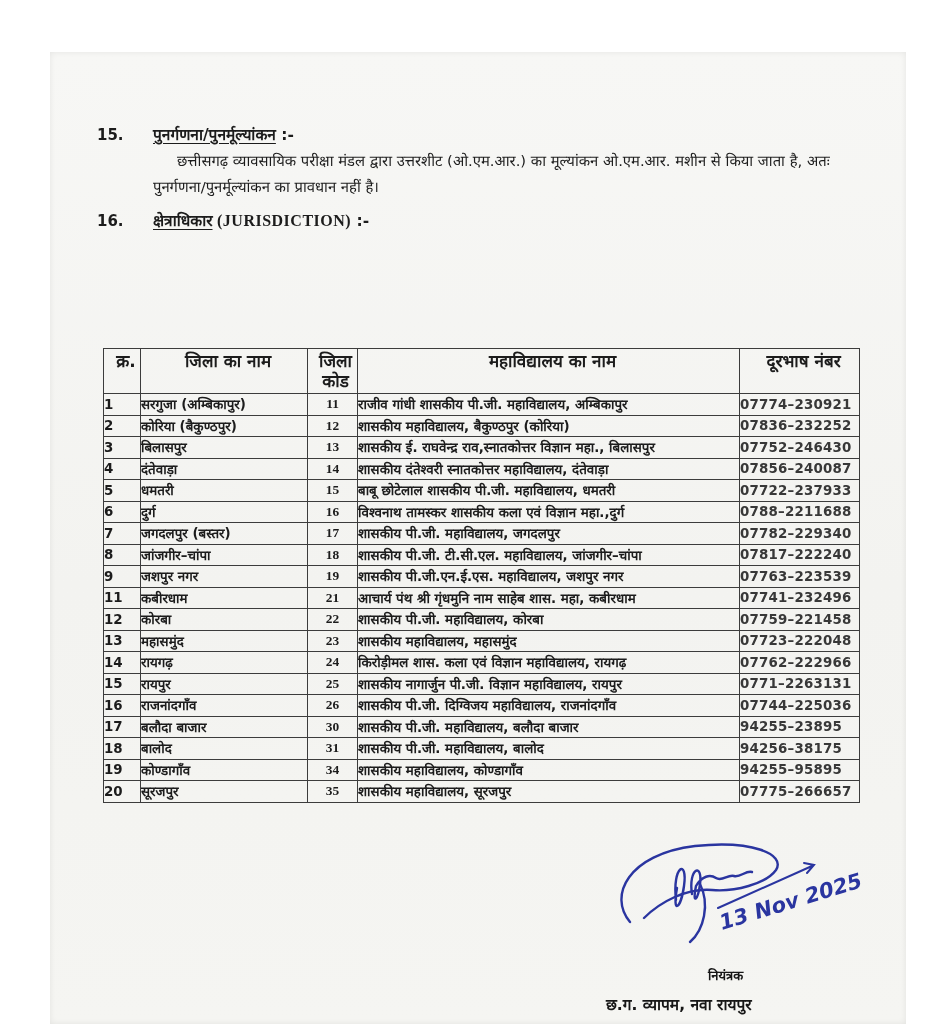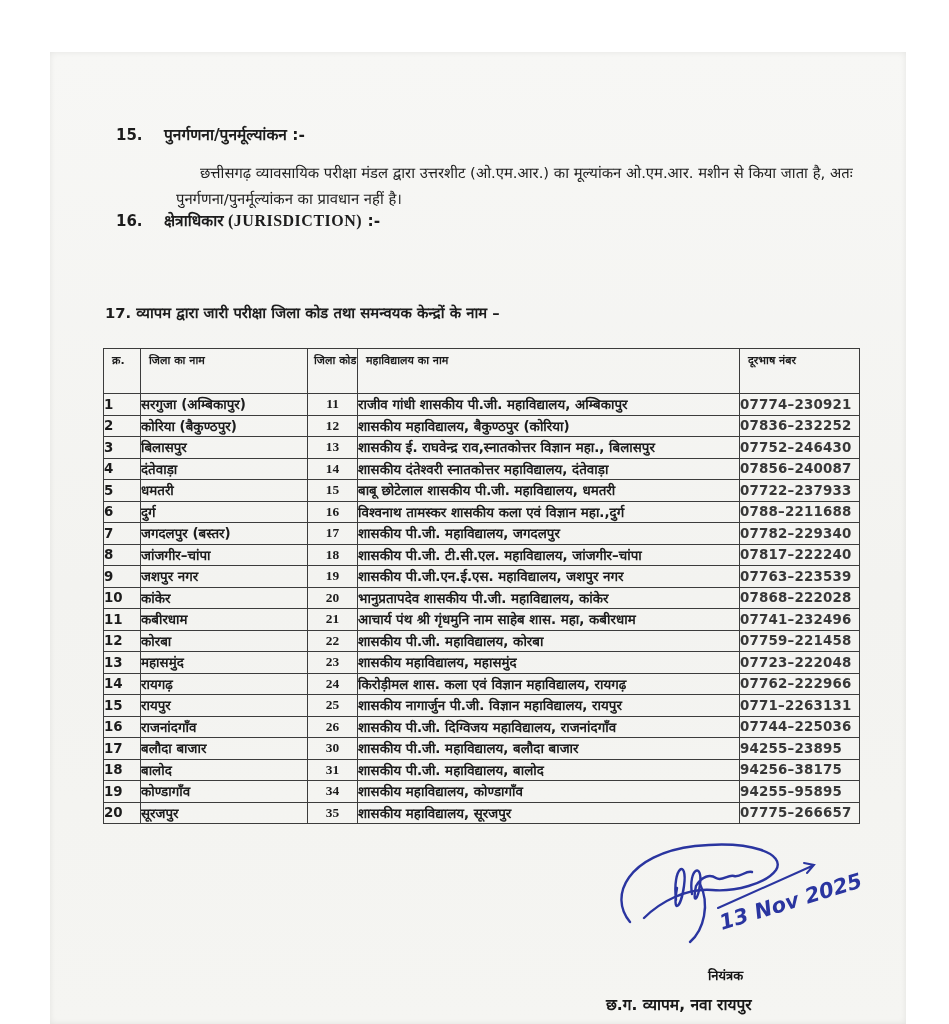--- a/index.html
+++ b/index.html
@@ -8,46 +8,46 @@
     background:#ffffff;
     font-family:"DejaVu Sans","Liberation Sans",sans-serif;
     color:#1c1c1c;
   }
   .paper{
     position:absolute;left:50px;top:52px;width:856px;height:972px;
     background:linear-gradient(180deg,#f7f7f5 0%,#f3f3f0 55%,#f5f5f2 100%);
     box-shadow:0 0 6px rgba(0,0,0,0.08) inset;
   }
   
-  .sec{position:absolute;left:66px;width:770px;display:flex;}
+  .sec{position:absolute;left:47px;width:770px;display:flex;gap:8px;}
   #item15{top:70px;}
   #item16{top:156px;}
   .sec .num{width:48px;font-weight:700;font-size:15px;line-height:26px;flex:0 0 48px;}
   .sec .content{flex:1;}
   .sec .heading{font-weight:700;font-size:15.5px;line-height:26px;}
-  .sec .heading .u{text-underline-offset:3px;}
+  .sec .heading .u{text-decoration:underline;text-underline-offset:3px;}
   .sec .heading .en{font-family:"Liberation Serif",serif;font-size:16px;letter-spacing:0.5px;}
-  .sec .body{margin:12px;font-size:14.8px;font-weight:500;line-height:26px;text-indent:24px;width:718px;}
+  .sec .body{margin:0;font-size:14.8px;font-weight:500;line-height:26px;text-indent:24px;width:718px;}
   #item17{
     position:absolute;left:55px;top:250px;width:760px;
     font-size:14.8px;font-weight:600;
   }
   
   table.districts{
     position:absolute;left:53px;top:296px;width:756px;
     border-collapse:collapse;table-layout:fixed;
     background:transparent;
   }
   table.districts th,table.districts td{
     border:1.5px solid #3c3c3c;
     overflow:hidden;white-space:nowrap;
   }
   table.districts th{
-    height:42px;vertical-align:top;text-align:left;
-    font-size:11px;font-weight:700;padding:2px 0 0 8px;line-height:20px;
+    height:42px;vertical-align:top;text-align:center;
+    font-size:17px;font-weight:700;padding:2px 0 0 8px;line-height:20px;
   }
   table.districts th.h-code{padding-left:6px;white-space:normal;}
   table.districts td{height:20.5px;font-size:13.4px;font-weight:600;padding:0;}
   td.col-sno{padding-left:8px;font-size:12.5px;font-weight:700;}
   td.col-district{padding-left:10px;}
   td.col-code{
     text-align:center;font-family:"Liberation Serif","DejaVu Serif",serif;
     font-size:16px;font-weight:500;
   }
   td.col-college{padding-left:8px;}
@@ -77,21 +77,20 @@
     </div>
   </section>
 
   <section class="sec" id="item16">
     <div class="num">16.</div>
     <div class="content">
       <div class="heading"><span class="u">क्षेत्राधिकार</span><span class="en"> (JURISDICTION)</span><span> :-</span></div>
     </div>
   </section>
 
-  <div id="item17">17. व्यापम द्वारा जारी परीक्षा जिला कोड तथा समन्वयक केन्द्रों के नाम –</div>
 
   <table class="districts">
     <colgroup>
       <col style="width:37px">
         <col style="width:167px">
         <col style="width:50px">
         <col style="width:382px">
         <col style="width:120px">
     </colgroup>
     <thead>
@@ -161,27 +160,20 @@
           <td class="col-phone">07817–222240</td>
         </tr>
         <tr>
           <td class="col-sno">9</td>
           <td class="col-district">जशपुर नगर</td>
           <td class="col-code">19</td>
           <td class="col-college">शासकीय पी.जी.एन.ई.एस. महाविद्यालय, जशपुर नगर</td>
           <td class="col-phone">07763–223539</td>
         </tr>
         <tr>
-          <td class="col-sno">10</td>
-          <td class="col-district">कांकेर</td>
-          <td class="col-code">20</td>
-          <td class="col-college">भानुप्रतापदेव शासकीय पी.जी. महाविद्यालय, कांकेर</td>
-          <td class="col-phone">07868–222028</td>
-        </tr>
-        <tr>
           <td class="col-sno">11</td>
           <td class="col-district">कबीरधाम</td>
           <td class="col-code">21</td>
           <td class="col-college">आचार्य पंथ श्री गृंधमुनि नाम साहेब शास. महा, कबीरधाम</td>
           <td class="col-phone">07741–232496</td>
         </tr>
         <tr>
           <td class="col-sno">12</td>
           <td class="col-district">कोरबा</td>
           <td class="col-code">22</td>

